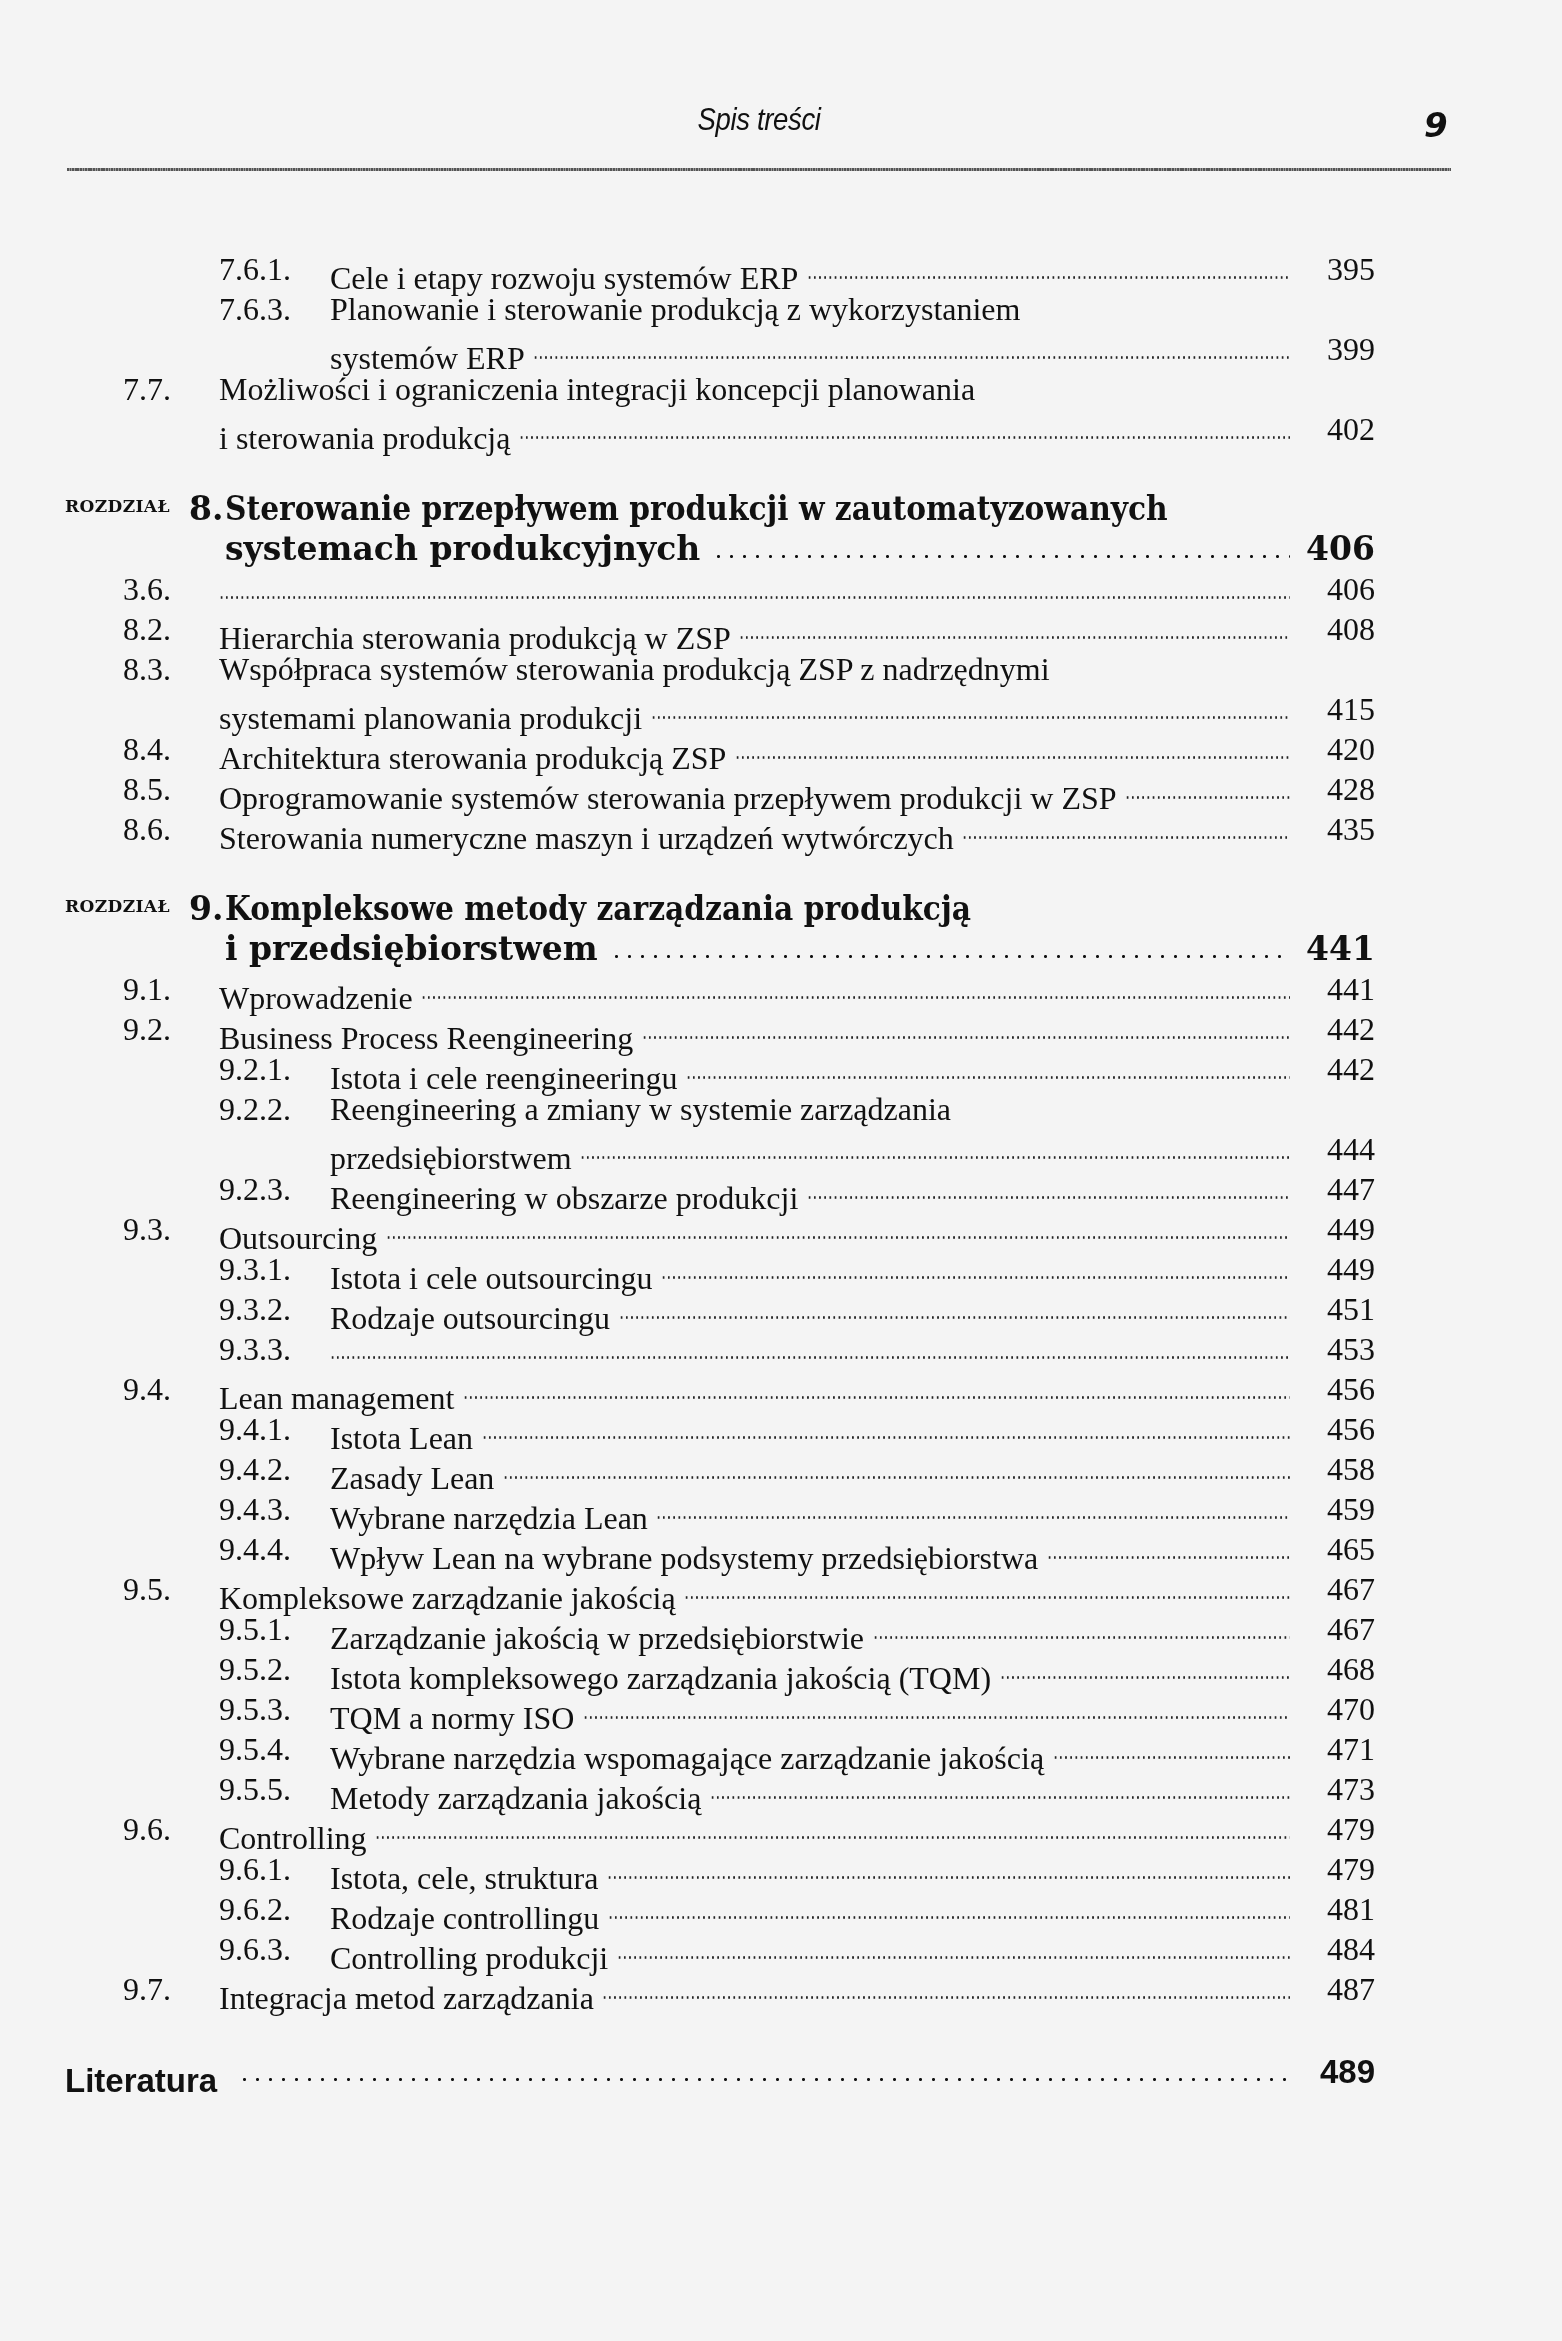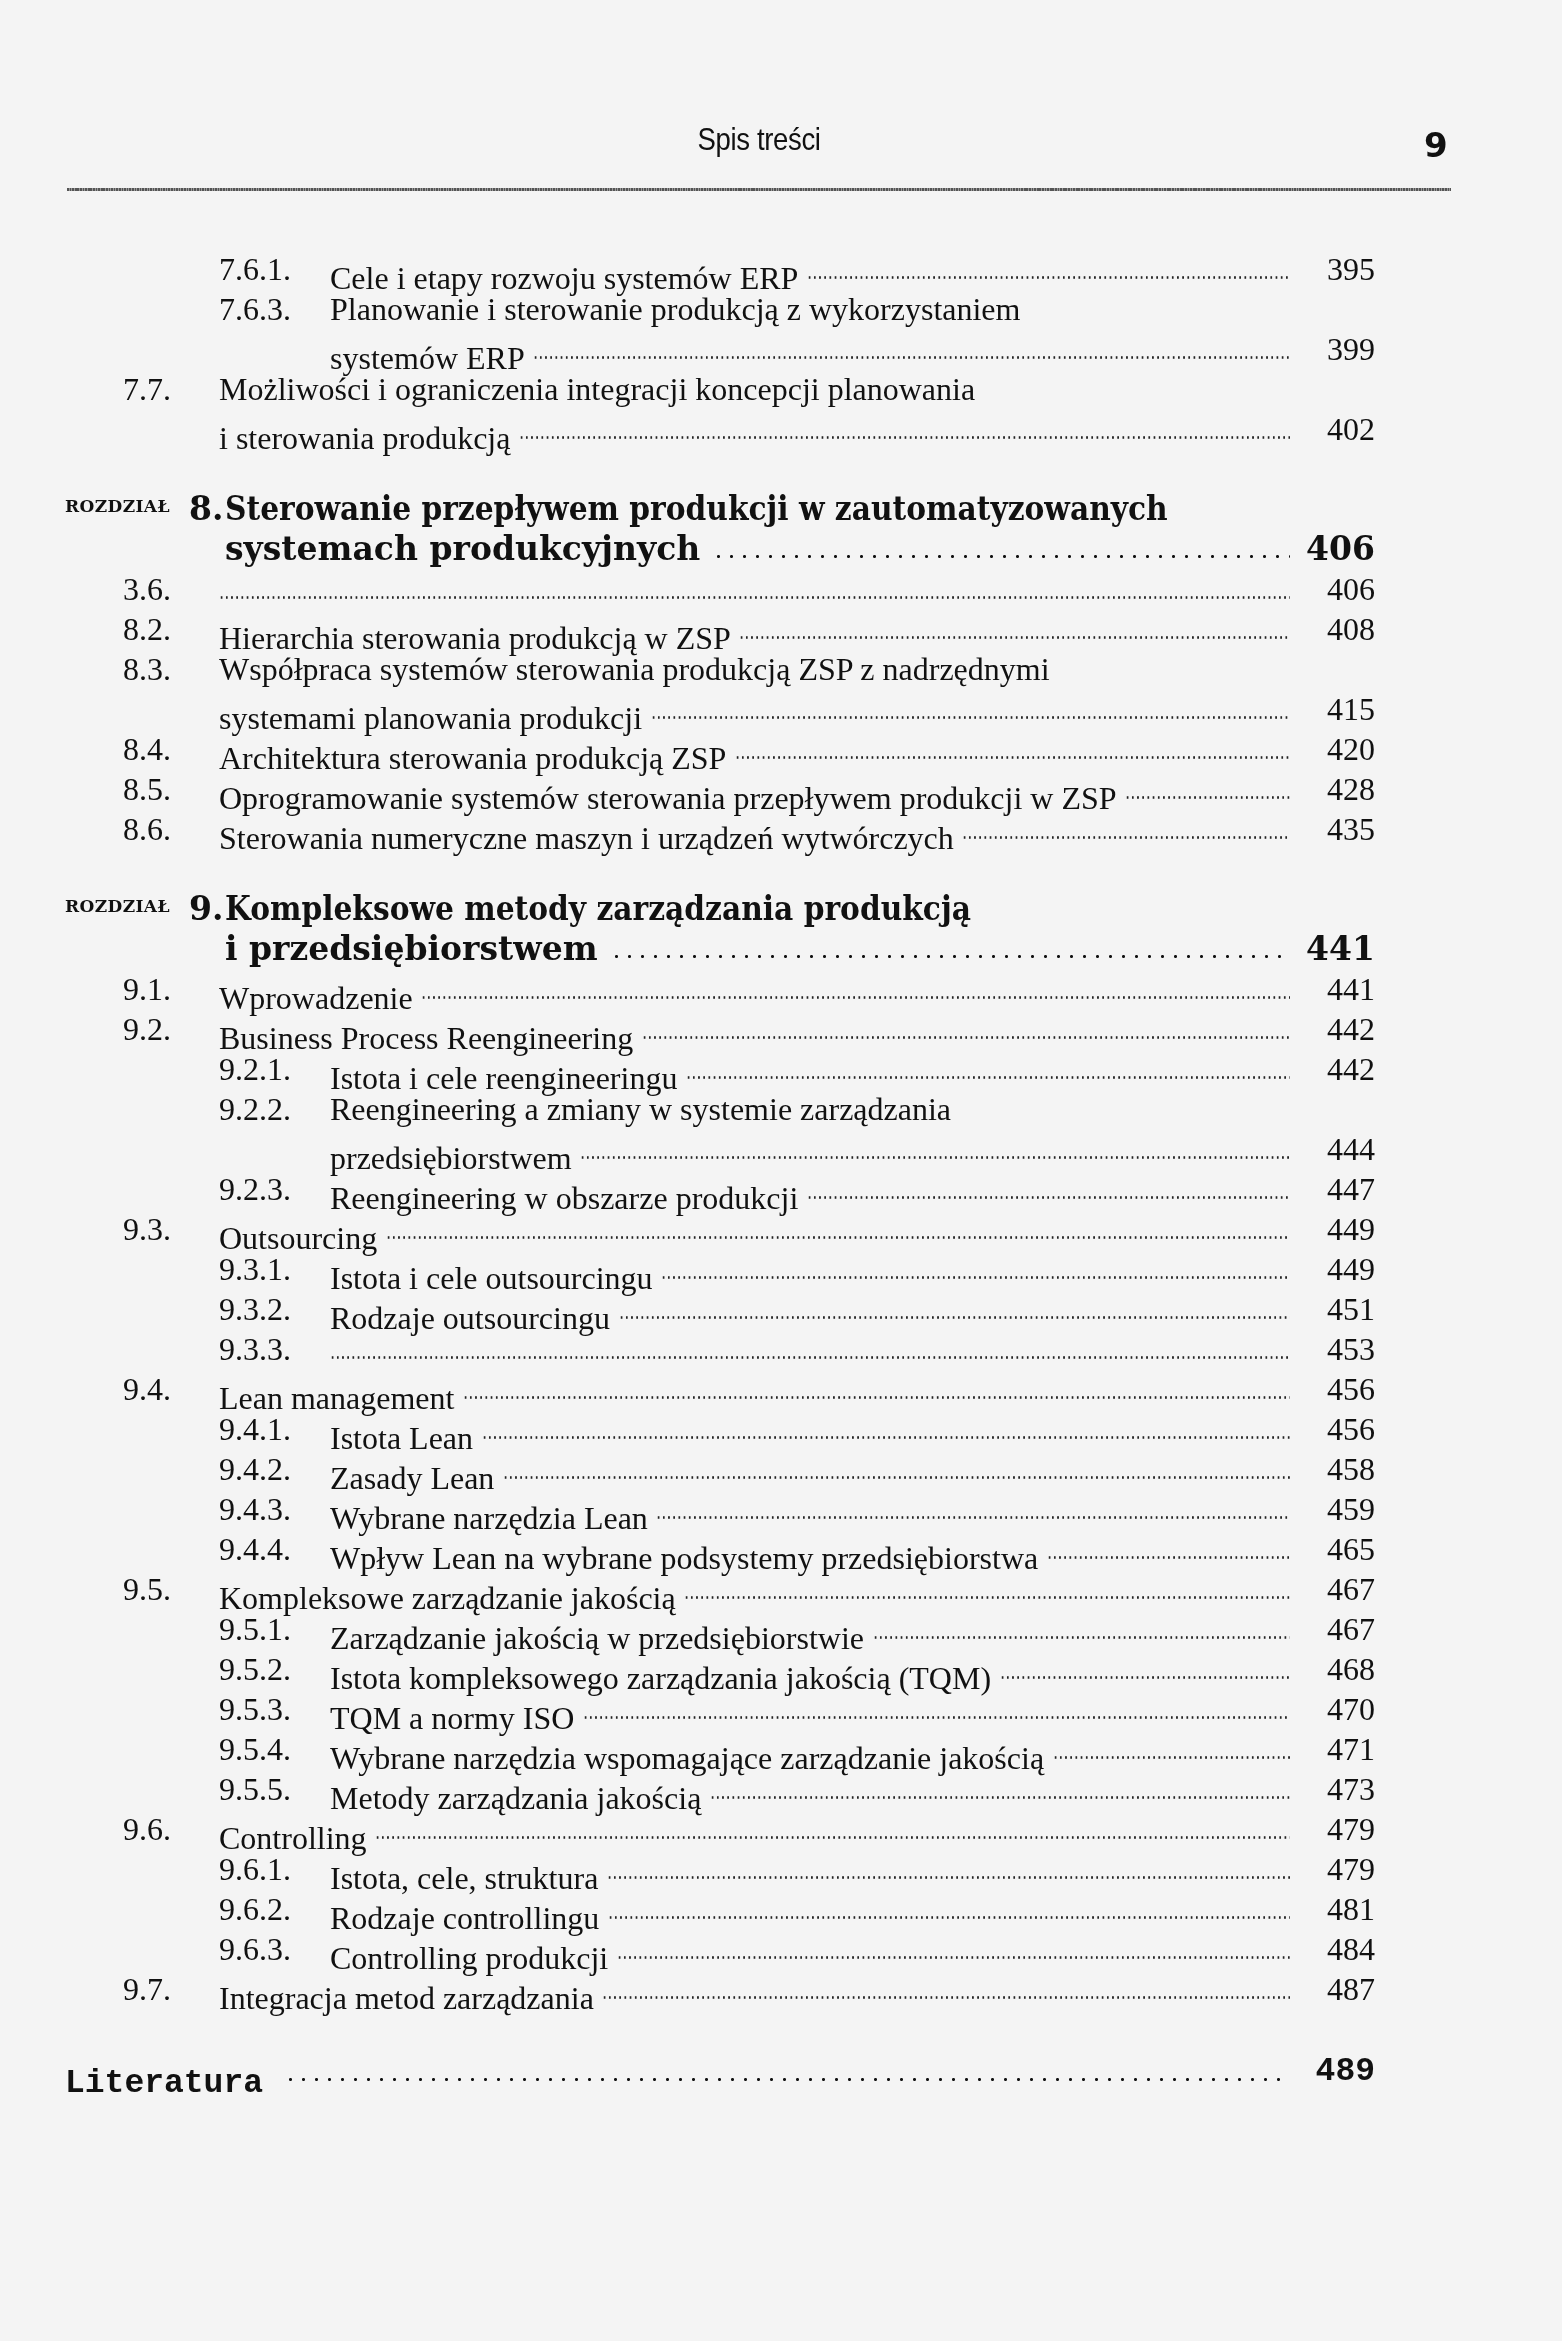--- a/index.html
+++ b/index.html
@@ -5,21 +5,21 @@
   html, body { margin: 0; padding: 0; }
   body {
     width: 1562px; height: 2342px;
     background: #f4f4f4;
     color: #111;
     position: relative;
     overflow: hidden;
     font-family: "Liberation Serif", "DejaVu Serif", serif;
   }
   .page-header {
-    position: absolute; left: 67px; top: 116px; width: 1384px; height: 77px;
+    position: absolute; left: 67px; top: 96px; width: 1384px; height: 77px; font-style: italic;
   }
   .running-title {
     position: absolute; left: 0; right: 0; top: 5.2px;
     text-align: center;
     font-family: "Liberation Sans", "DejaVu Sans", sans-serif;
     font-size: 32px; letter-spacing: -0.4px;
     transform: scaleX(0.86);
   }
   .page-number {
     position: absolute; right: 3.4px; top: 8.6px;
@@ -81,21 +81,21 @@
   .chapter .lead .dots::after {
     bottom: 10.3px; height: 3.4px;
     background: radial-gradient(circle, #111 1.4px, transparent 1.7px) 0 0 / 13px 3.4px repeat-x;
   }
   .chapter .pg {
     position: absolute; right: 187px; top: 0; font-size: 33px; line-height: 40px;
   }
   .gap { height: 40px; }
   .literatura {
     position: relative; height: 40px;
-    font-family: Liberation Mono, monospace; font-weight: bold;
+    font-family: Liberation Sans, sans-serif; font-weight: bold;
   }
   .literatura .lead { position: absolute; left: 65px; right: 272px; top: 0; display: flex; align-items: baseline; }
   .literatura .lead .t { font-size: 33px; line-height: 40px; padding-right: 20.6px; }
   .literatura .lead .dots::after {
     bottom: 10.3px; height: 3.4px;
     background: radial-gradient(circle, #111 1.4px, transparent 1.7px) 0 0 / 13px 3.4px repeat-x;
   }
   .literatura .pg { position: absolute; right: 187px; top: 0; font-size: 33px; line-height: 40px; }
 </style>
 </head>

